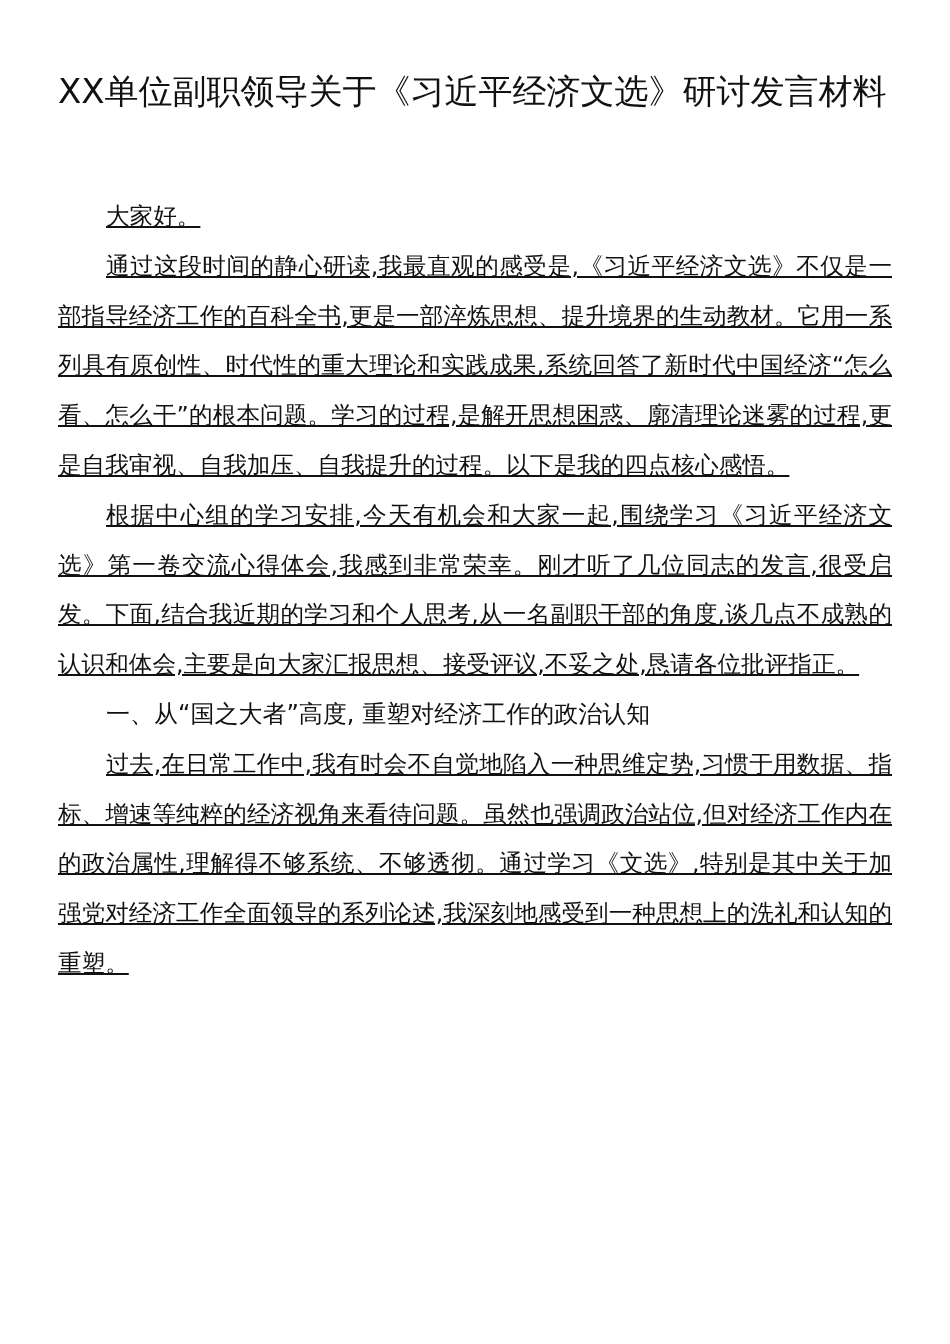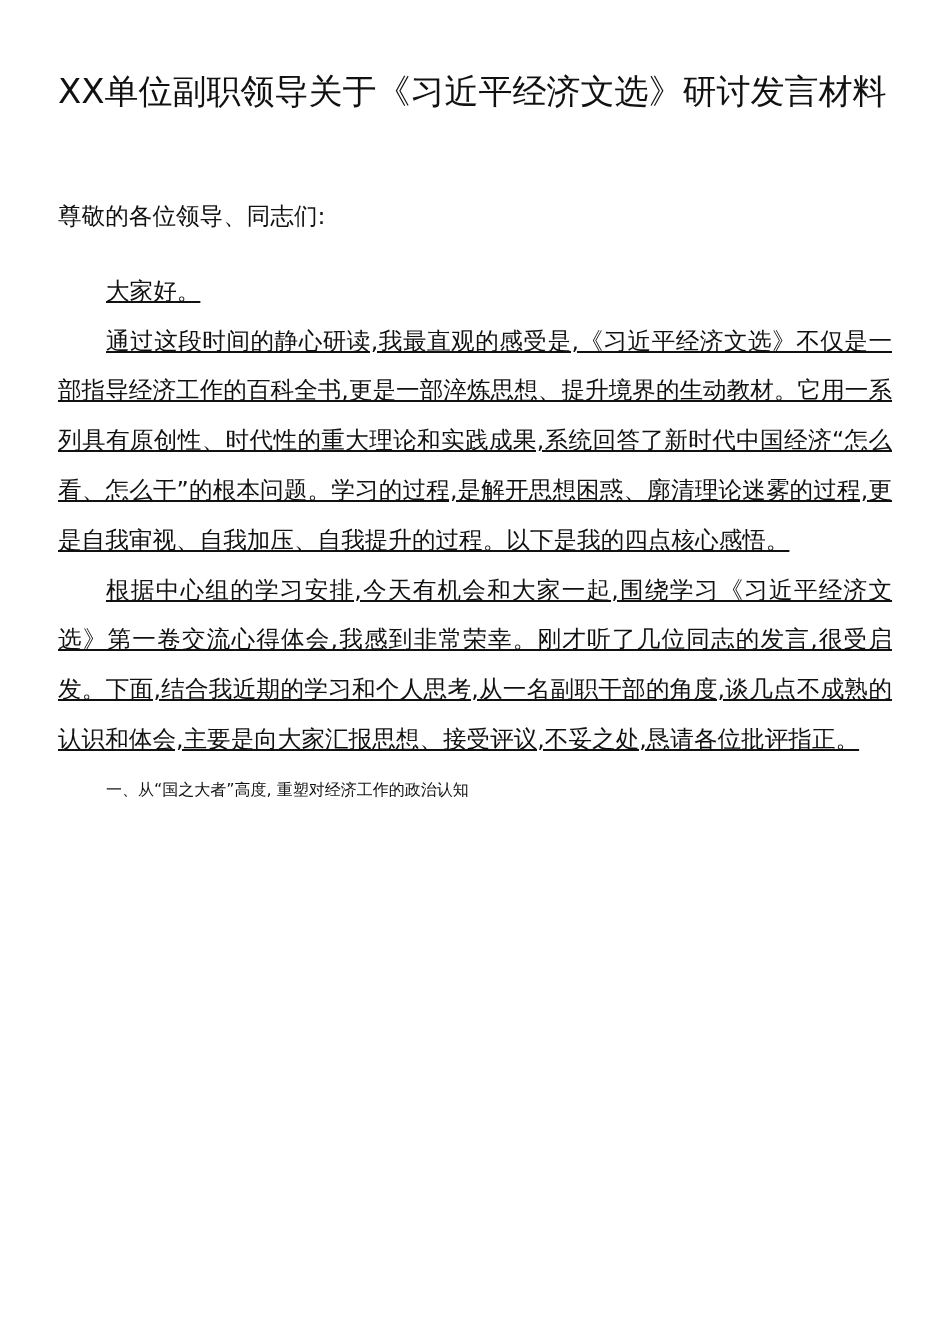--- a/index.html
+++ b/index.html
@@ -48,29 +48,29 @@
     }
     .greeting {
       margin-bottom: 25px !important;
     }
     .indent {
       text-indent: 48px;
       text-decoration: underline;
     }
     .heading-1 {
       text-indent: 48px;
-      font-size: 16px;
+      font-size: 24px;
     }
   </style>
 </head>
 <body>
 
 <div class="page">
   <h1 class="title">XX单位副职领导关于《习近平经济文选》研讨发言材料</h1>
 
   <div class="body-text">
-    <p class="greeting">尊敬的各位领导、同志们:</p>
     <p class="indent">大家好。</p>
     <p class="indent">通过这段时间的静心研读,我最直观的感受是,《习近平经济文选》不仅是一部指导经济工作的百科全书,更是一部淬炼思想、提升境界的生动教材。它用一系列具有原创性、时代性的重大理论和实践成果,系统回答了新时代中国经济“怎么看、怎么干”的根本问题。学习的过程,是解开思想困惑、廓清理论迷雾的过程,更是自我审视、自我加压、自我提升的过程。以下是我的四点核心感悟。</p>
     <p class="indent">根据中心组的学习安排,今天有机会和大家一起,围绕学习《习近平经济文选》第一卷交流心得体会,我感到非常荣幸。刚才听了几位同志的发言,很受启发。下面,结合我近期的学习和个人思考,从一名副职干部的角度,谈几点不成熟的认识和体会,主要是向大家汇报思想、接受评议,不妥之处,恳请各位批评指正。</p>
     <p class="heading-1">一、从“国之大者”高度, 重塑对经济工作的政治认知</p>
+    <p class="indent">过去,在日常工作中,我有时会不自觉地陷入一种思维定势,习惯于用数据、指标、增速等纯粹的经济视角来看待问题。虽然也强调政治站位,但对经济工作内在的政治属性,理解得不够系统、不够透彻。通过学习《文选》,特别是其中关于加强党对经济工作全面领导的系列论述,我深刻地感受到一种思想上的洗礼和认知的重塑。</p>
   </div>
 </div>
 
 </body></html>

